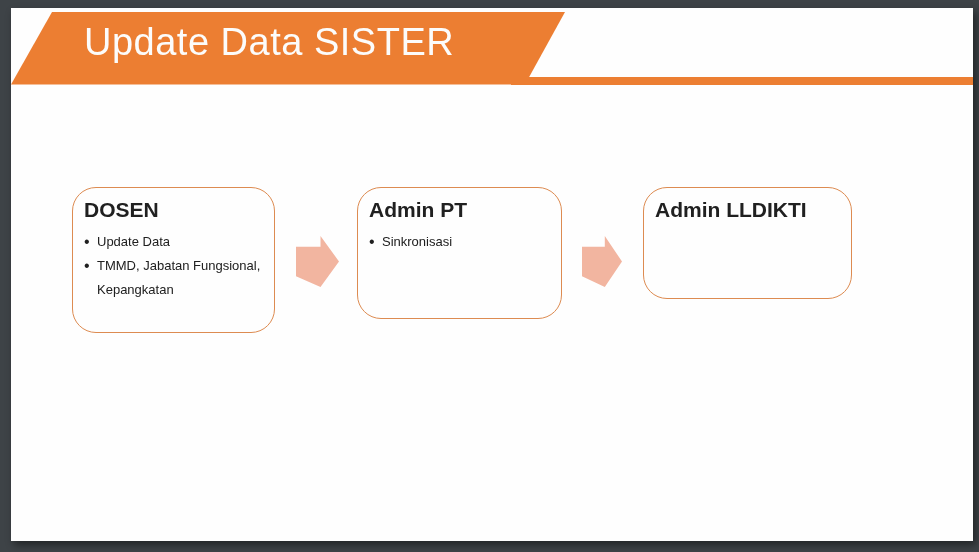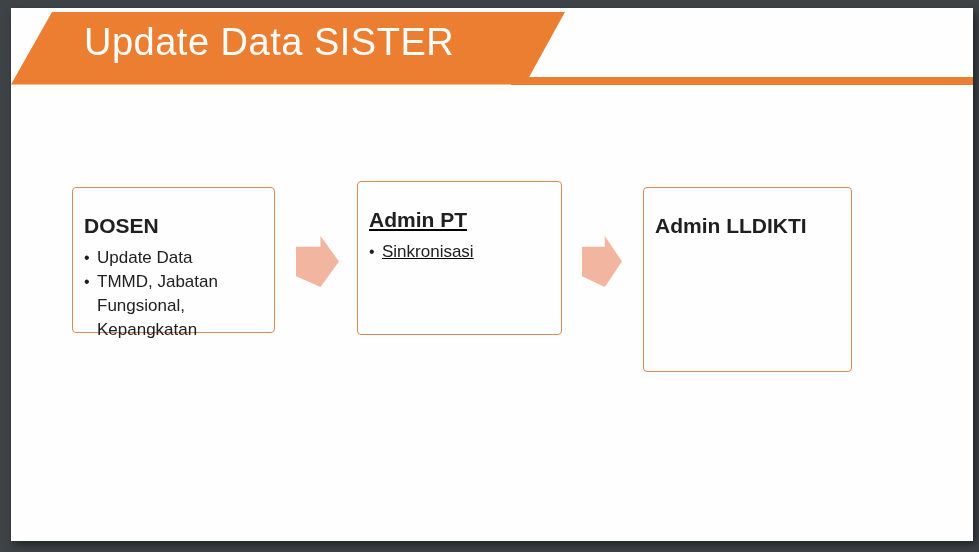--- a/index.html
+++ b/index.html
@@ -51,38 +51,38 @@
     font-weight: 400;
     letter-spacing: 0.5px;
     color: var(--title-text, #FCFCFB);
     white-space: nowrap;
   }
   
   .step-box {
     position: absolute;
     background: var(--slide-bg, #FEFEFE);
     border: 1.6px solid var(--box-border, #DD8B51);
-    border-radius: 4px;
-    padding: 24px 10px 0 11px;
+    border-radius: 24px;
+    padding: 8px 10px 0 11px;
   }
   .step-1 { left: 61px;  top: 179px; width: 203px; height: 146px; }
-  .step-2 { left: 346px; top: 173px; width: 205px; height: 154px; text-decoration: underline; }
-  .step-3 { left: 632px; top: 179px; width: 209px; height: 185px; }
+  .step-2 { left: 346px; top: 179px; width: 205px; height: 132px; }
+  .step-3 { left: 632px; top: 179px; width: 209px; height: 112px; }
   .step-title {
     font-size: 21px;
     font-weight: 700;
     line-height: 28px;
     color: var(--body-text, #202020);
     margin-bottom: 6px;
     white-space: nowrap;
   }
   .step-bullets { list-style: none; }
   .step-bullets li {
     position: relative;
-    font-size: 17px;
+    font-size: 13px;
     line-height: 24px;
     color: var(--body-text, #202020);
     padding-left: 13px;
   }
   .step-bullets li::before {
     content: "\2022";
     position: absolute;
     left: 0; top: 0;
     font-size: 16px;
   }

